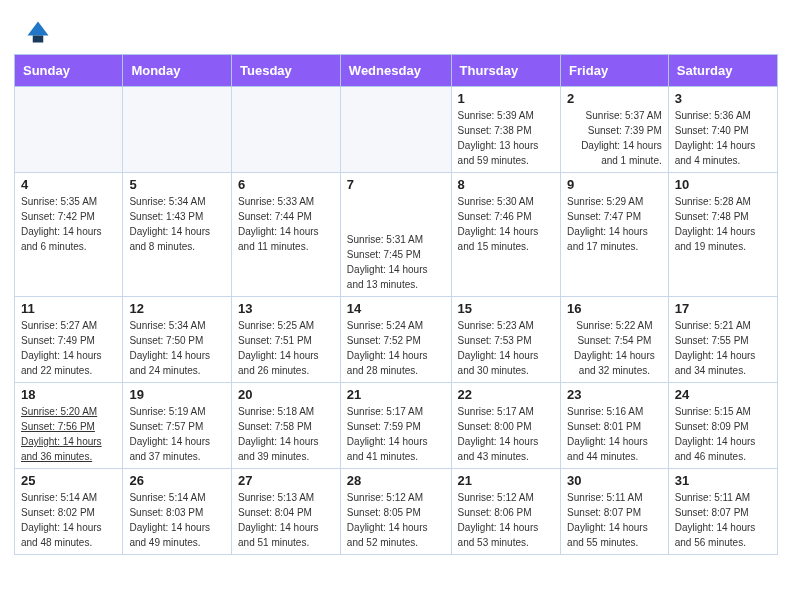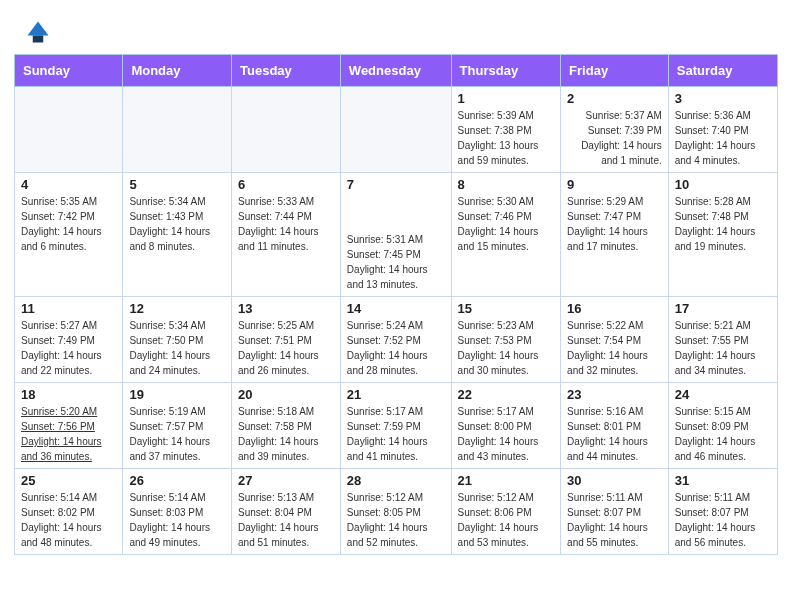--- a/index.html
+++ b/index.html
@@ -164,21 +164,21 @@
           </td>
           <td>
             <div class="day-num">15</div>
             <div class="day-info" style="white-space: pre-line;">Sunrise: 5:23 AM
 Sunset: 7:53 PM
 Daylight: 14 hours
 and 30 minutes.</div>
           </td>
           <td>
             <div class="day-num">16</div>
-            <div class="day-info" style="white-space: pre-line;">Sunrise: 5:22 AM
+            <div class="day-info" style="white-space: pre-line; text-align: center;">Sunrise: 5:22 AM
 Sunset: 7:54 PM
 Daylight: 14 hours
 and 32 minutes.</div>
           </td>
           <td>
             <div class="day-num">17</div>
             <div class="day-info" style="white-space: pre-line;">Sunrise: 5:21 AM
 Sunset: 7:55 PM
 Daylight: 14 hours
 and 34 minutes.</div>

